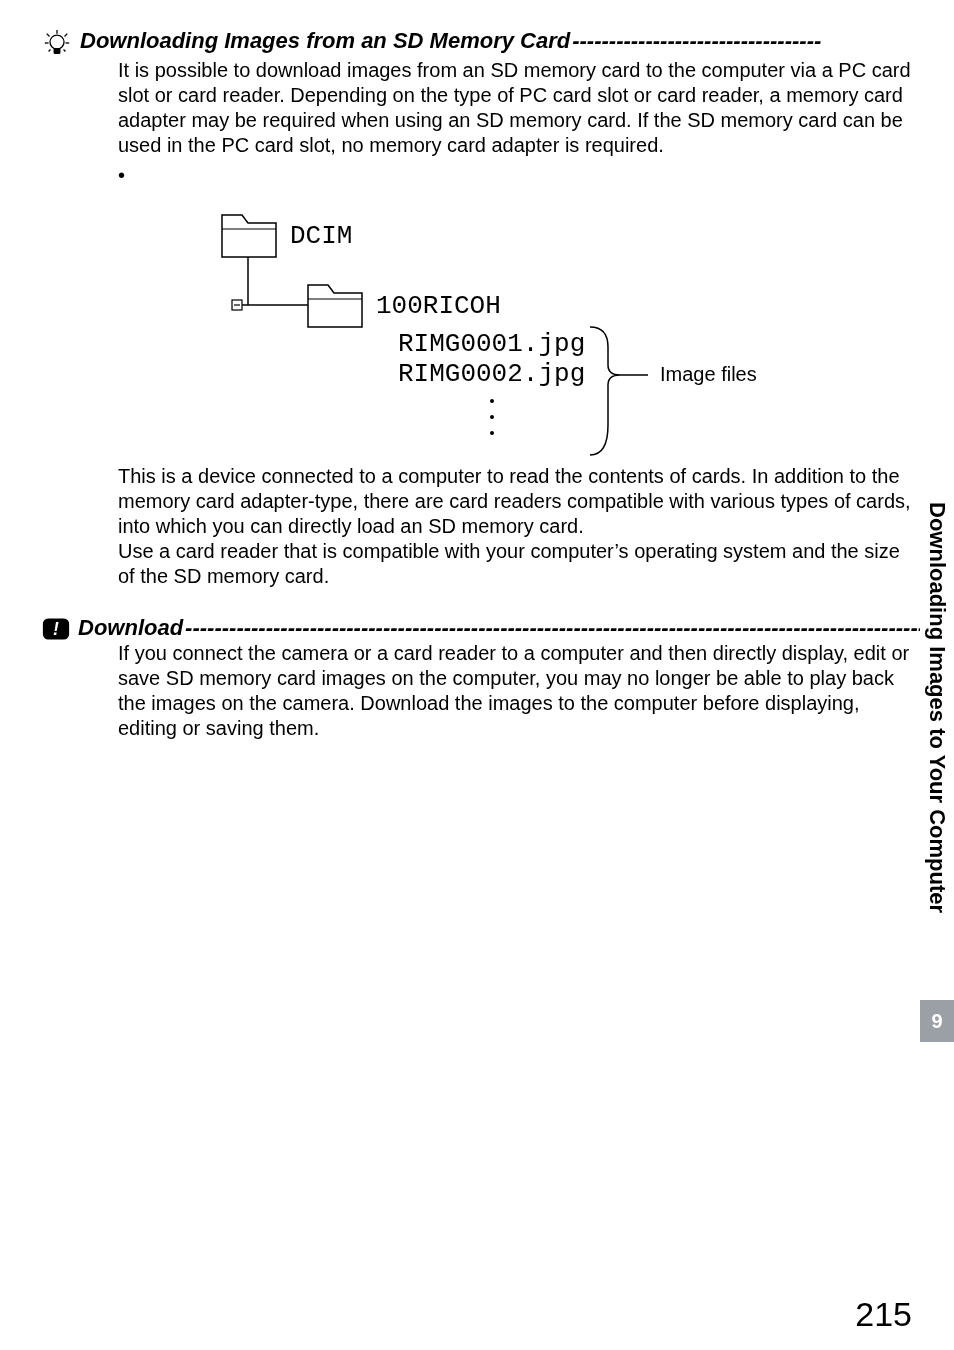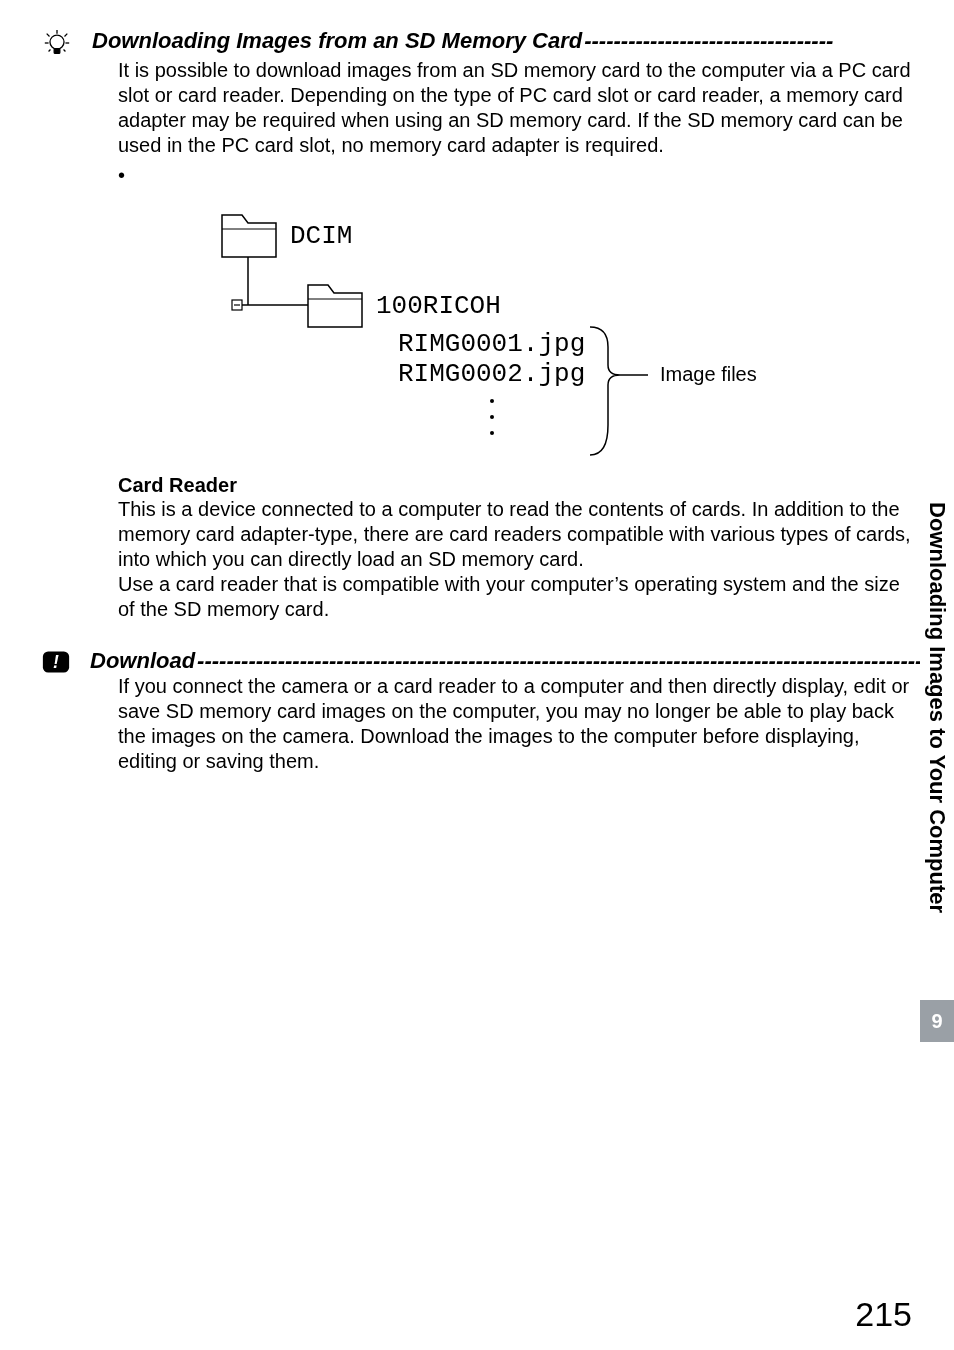--- a/index.html
+++ b/index.html
@@ -12,21 +12,21 @@
     color: #000;
     position: relative;
   }
   .page {
     padding: 28px 42px 0 42px;
     box-sizing: border-box;
   }
   .section-row {
     display: flex;
     align-items: flex-start;
-    gap: 20px;
+    gap: 8px;
   }
   .tip-icon {
     width: 30px;
     height: 30px;
     flex: 0 0 30px;
   }
   .caution-icon {
     width: 28px;
     height: 24px;
     flex: 0 0 28px;
@@ -193,21 +193,20 @@
       <circle cx="290" cy="196" r="2" fill="#000"></circle>
       <circle cx="290" cy="212" r="2" fill="#000"></circle>
       <circle cx="290" cy="228" r="2" fill="#000"></circle>
 
       <path d="M388 122 q18 0 18 20 v18 q0 10 12 10 q-12 0 -12 10 v40 q0 30 -18 30" fill="none" stroke="#000" stroke-width="1.5"></path>
       <line x1="418" y1="170" x2="446" y2="170" stroke="#000" stroke-width="1.5"></line>
       <text x="458" y="176" font-size="20">Image files</text>
     </svg>
   </div>
 
-  <div class="subhead">Card Reader</div>
   <div class="body-text">This is a device connected to a computer to read the contents of cards. In addition to the memory card adapter-type, there are card readers compatible with various types of cards, into which you can directly load an SD memory card.</div>
   <div class="body-text">Use a card reader that is compatible with your computer’s operating system and the size of the SD memory card.</div>
 
   <div class="section-row caution-section">
     <span class="caution-icon">
       <svg viewBox="0 0 32 26" width="28" height="24">
         <rect x="1" y="1" width="30" height="24" rx="6" fill="#000"></rect>
         <text x="16" y="20" text-anchor="middle" fill="#fff" font-size="20" font-weight="bold" font-style="italic">!</text>
       </svg>
     </span>

